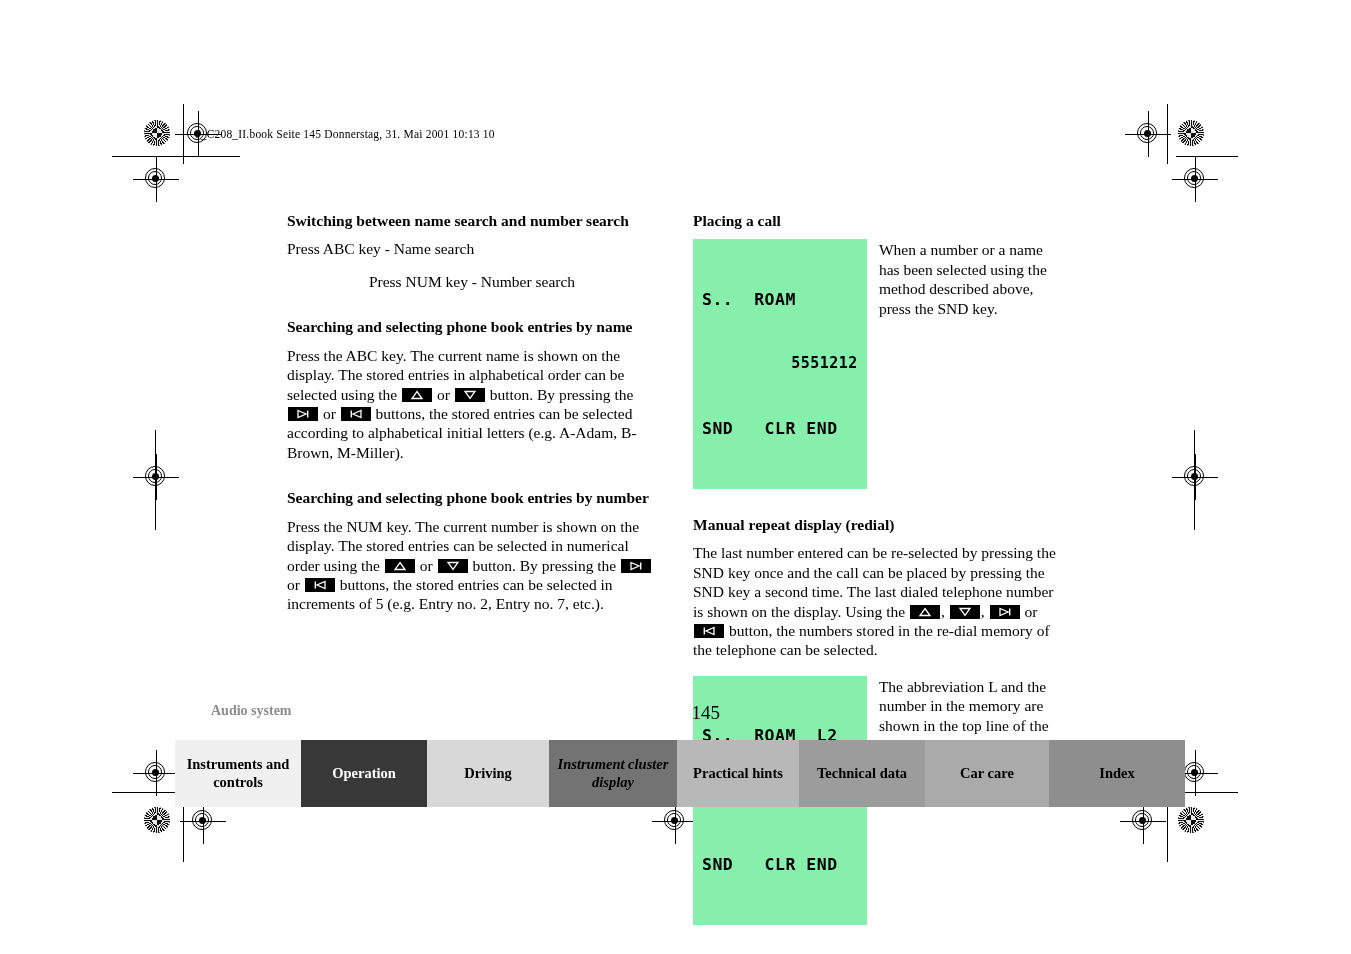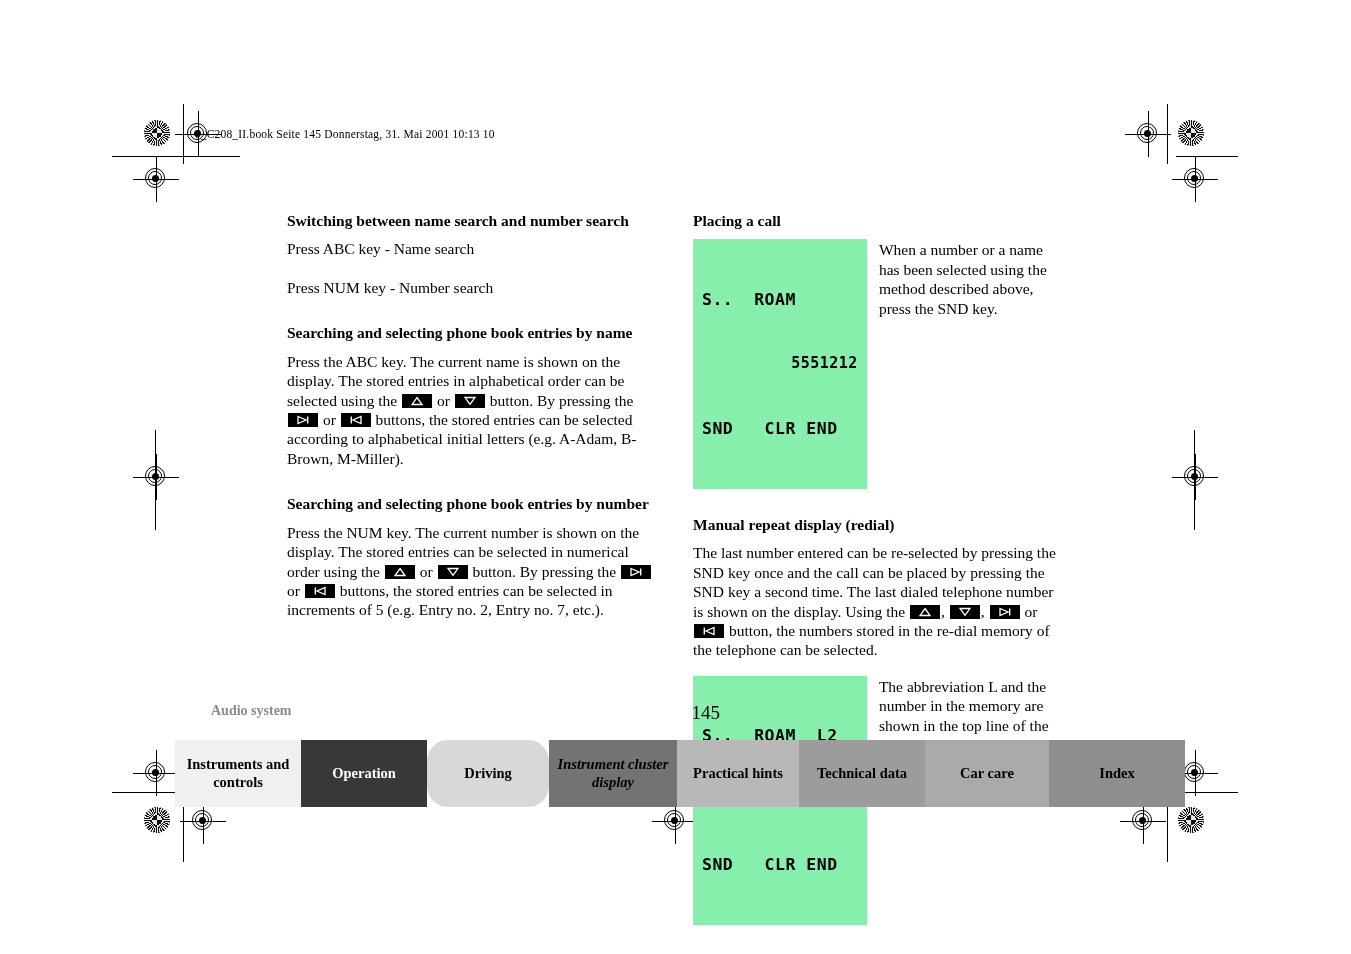--- a/index.html
+++ b/index.html
@@ -92,21 +92,21 @@
     line-height: 1.25;
   }
   h2.sec.gap { margin-top: 26px; }
 
   p.body {
     font-size: 15.5px;
     line-height: 1.255;
     margin: 0 0 0 0;
     text-align: left;
   }
-  p.body + p.body { margin-top: 19px; }
+  p.body + p.body { margin-top: 13px; text-align: center; }
 
   
   .key {
     display: inline-block;
     background: #000;
     width: 30px;
     height: 14px;
     vertical-align: -2px;
     position: relative;
     margin: 0 1px;
@@ -381,21 +381,21 @@
 <div class="footer-label">Audio system</div>
 <div class="page-num">145</div>
 
 <div class="tabs" id="tabbar">
     <div class="tab" style="background: rgb(240, 240, 240); color: rgb(0, 0, 0); width: 126px; flex: 0 0 126px;">
       <span>Instruments and controls</span>
     </div>
     <div class="tab" style="background: rgb(56, 56, 56); color: rgb(255, 255, 255); width: 126px; flex: 0 0 126px;">
       <span>Operation</span>
     </div>
-    <div class="tab" style="background: rgb(216, 216, 216); color: rgb(0, 0, 0); width: 122px; flex: 0 0 122px; border-radius: 21px;">
+    <div class="tab" style="background: rgb(216, 216, 216); color: rgb(0, 0, 0); width: 122px; flex: 0 0 122px;">
       <span>Driving</span>
     </div>
     <div class="tab" style="background: #737373; color: rgb(0, 0, 0); width: 128px; flex: 0 0 128px; font-style: italic;">
       <span>Instrument cluster display</span>
     </div>
     <div class="tab" style="background: rgb(184, 184, 184); color: rgb(0, 0, 0); width: 122px; flex: 0 0 122px;">
       <span>Practical hints</span>
     </div>
     <div class="tab" style="background: rgb(156, 156, 156); color: rgb(0, 0, 0); width: 126px; flex: 0 0 126px;">
       <span>Technical data</span>

